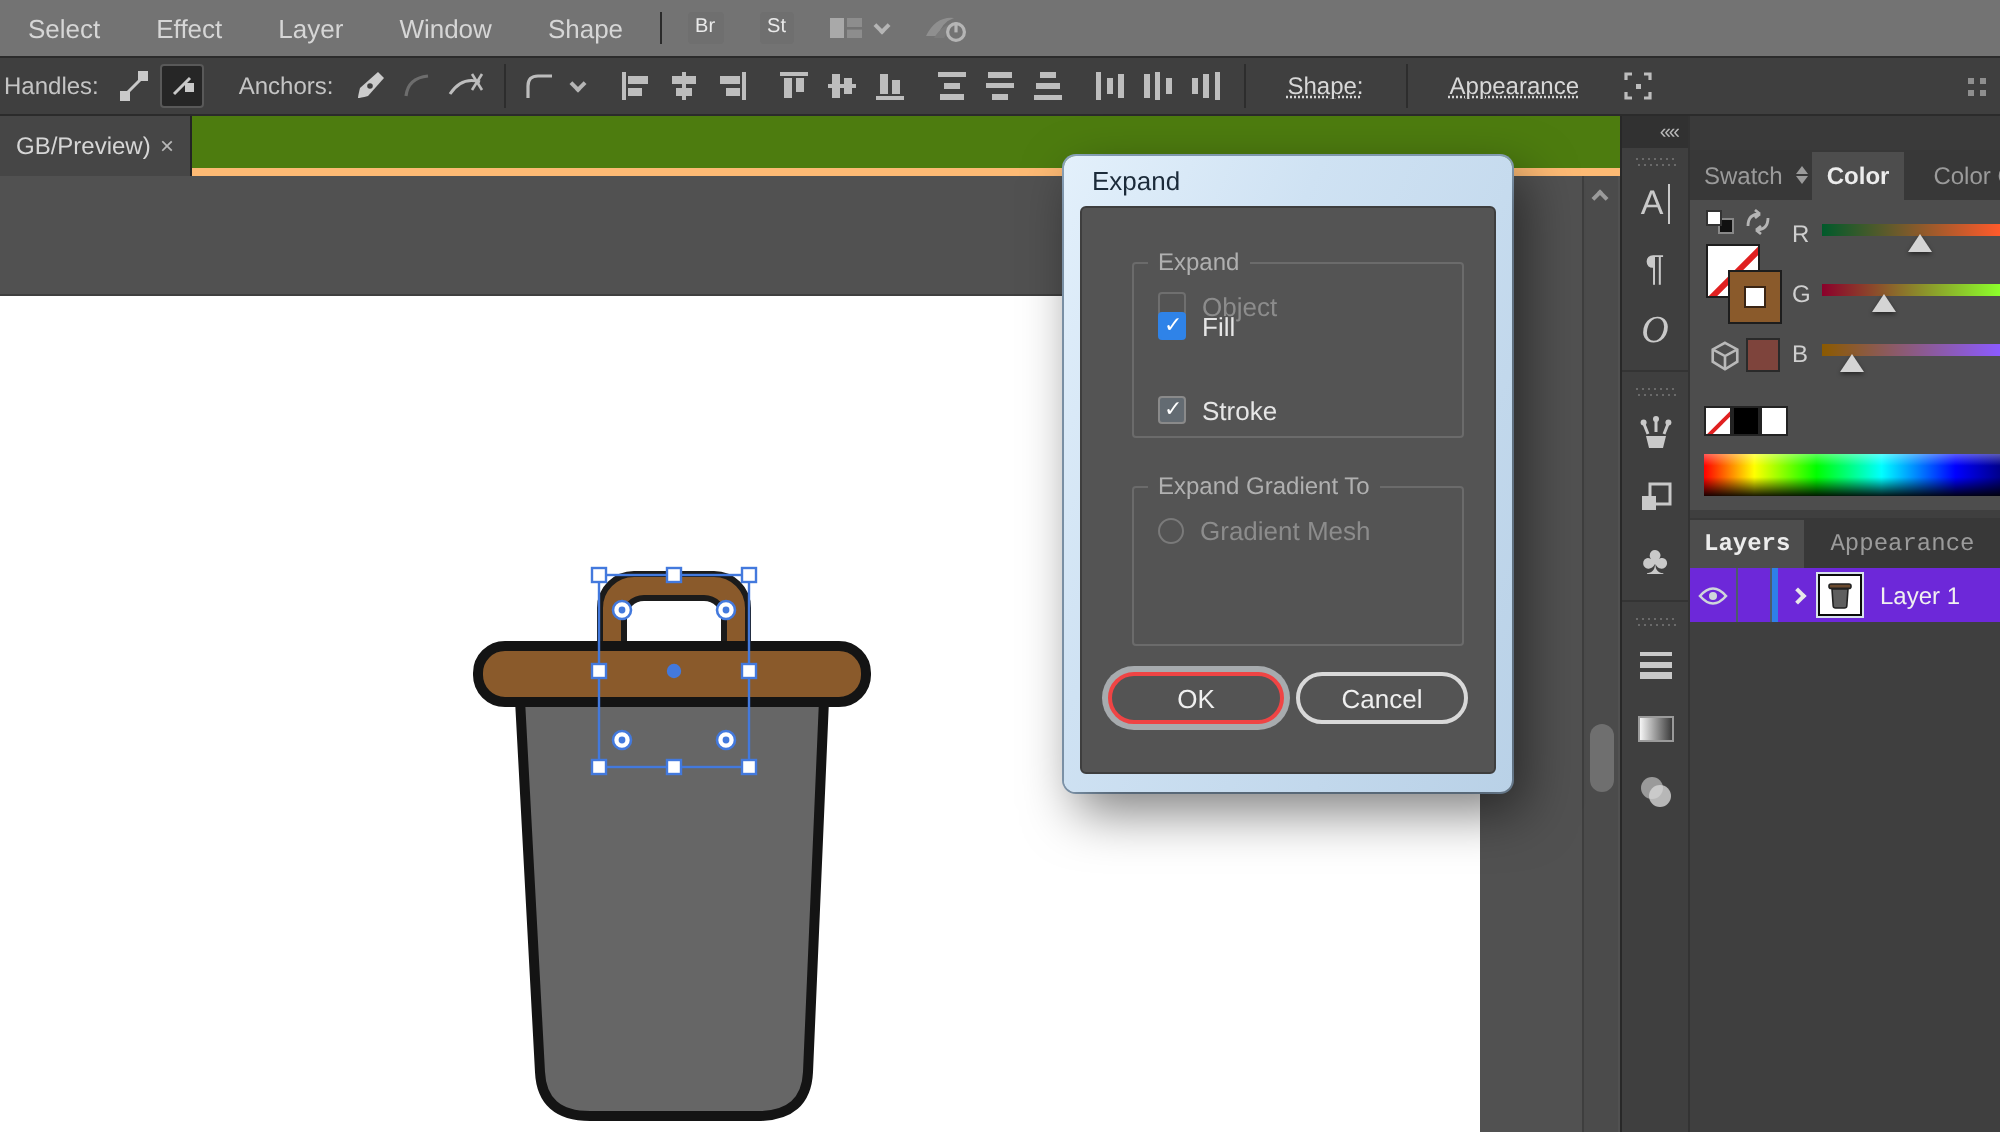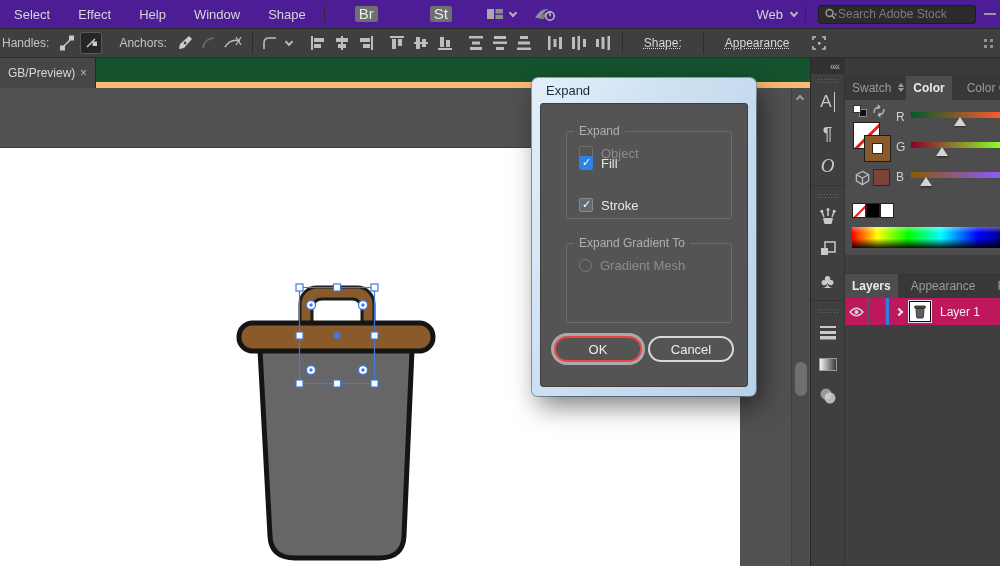--- a/index.html
+++ b/index.html
@@ -1,23 +1,23 @@
 <!DOCTYPE html>
 <html><head>
 <meta charset="utf-8">
 <style>
   * { margin:0; padding:0; box-sizing:border-box; }
   html,body { width:1000px; height:566px; overflow:hidden; background:#333; }
   body { font-family:"Liberation Sans","DejaVu Sans",sans-serif; font-size:13px; -webkit-font-smoothing:antialiased; }
   .app { position:relative; width:1000px; height:566px; background:#3c3c3c; overflow:hidden; }
 
   
-  .menubar { position:absolute; left:0; top:0; width:1000px; height:28px; background:#4c1d95; display:flex; align-items:center; color:#d6d6d6; }
+  .menubar { position:absolute; left:0; top:0; width:1000px; height:28px; background:#737373; display:flex; align-items:center; color:#d6d6d6; }
   .menu-item { padding:0 14px; font-size:13px; cursor:default; }
-  .mini-btn { background:#6f6f6f; color:#eaeaea; font-size:15px; border-radius:2px; padding:2px 4px; margin:0 26px; line-height:12px; }
+  .mini-btn { background:#6f6f6f; color:#eaeaea; font-size:10px; border-radius:2px; padding:2px 4px; margin:0 9px; line-height:12px; }
   .vdiv { width:1px; height:16px; background:#2a2a2a; margin:0 4px; }
   .chev { width:6px; height:6px; border-right:2px solid #b5b5b5; border-bottom:2px solid #b5b5b5; transform:rotate(45deg); display:inline-block; margin:-3px 4px 0 6px; }
   .menubar-right { margin-left:auto; display:flex; align-items:center; }
   .workspace-label { font-size:13px; color:#d6d6d6; margin-right:2px; }
   .searchbox { width:158px; height:19px; background:#2b2b2b; border:1px solid #1e1e1e; border-radius:3px; display:flex; align-items:center; padding:0 5px; margin:0 8px; }
   .searchbox input { background:transparent; border:none; outline:none; color:#8a8a8a; font-size:12px; width:118px; font-family:"Liberation Sans",sans-serif; }
   .searchbox input::placeholder { color:#7c7c7c; }
   .win-dash { width:12px; height:2px; background:#9a9a9a; align-self:flex-start; margin-top:8px; margin-right:4px; }
   svg.ic { display:block; }
 
@@ -28,21 +28,21 @@
   .tb-btn.active { background:#262626; border:1px solid #595959; }
   .tb-sep { width:1px; height:22px; background:#2d2d2d; margin:0 7px; }
   .tb-link { font-size:12px; color:#d8d8d8; text-decoration:underline dotted; margin:0 14px; white-space:nowrap; }
   .dots4 { position:absolute; right:6px; top:10px; width:10px; height:10px; display:grid; grid-template-columns:4px 4px; gap:2px; }
   .dots4 i { width:3px; height:3px; background:#8f8f8f; display:block; }
 
   
   .workspace { position:absolute; left:0; top:58px; width:1000px; height:508px; display:flex; }
   .left-col { position:relative; width:810px; height:508px; }
   
-  .tabbar { position:relative; width:810px; height:30px; background:#14532d; border-bottom:6px solid #fdba74; }
+  .tabbar { position:relative; width:810px; height:30px; background:#4d7c0f; border-bottom:4px solid #fdba74; }
   .doc-tab { position:absolute; left:0; top:0; width:96px; height:30px; background:#464646; border-right:1px solid #242424; display:flex; align-items:center; padding:0 8px; color:#d6d6d6; font-size:12px; }
   .doc-tab .close { margin-left:auto; color:#b8b8b8; font-size:12px; line-height:10px; }
   
   .canvas { position:relative; width:810px; height:478px; background:#515151; overflow:hidden; }
   .artboard { position:absolute; left:0; top:59px; width:740px; height:419px; background:#ffffff; border-top:1px solid #3f3f3f; }
   .artwork { position:absolute; left:0; top:59px; }
   
   .vscroll { position:absolute; right:1px; top:0; width:18px; height:478px; background:#4b4b4b; border-left:1px solid #3e3e3e; }
   .vscroll .up { position:absolute; left:5px; top:8px; width:6px; height:6px; border-left:2px solid #9a9a9a; border-top:2px solid #9a9a9a; transform:rotate(45deg); }
   .vscroll .thumb { position:absolute; left:3px; top:274px; width:12px; height:34px; background:#6f6f6f; border-radius:6px; }
@@ -86,21 +86,21 @@
   .msw { width:14px; height:15px; border:1px solid #232323; position:relative; overflow:hidden; }
   .msw.none { background:#fff; }
   .msw.none::after { content:""; position:absolute; left:-3px; top:6px; width:22px; height:2px; background:#e02020; transform:rotate(-45deg); }
   .msw.black { background:#000; }
   .msw.white { background:#fff; }
   .spectrum { position:absolute; left:7px; top:127px; width:148px; height:21px; background:linear-gradient(90deg,#f00 0%,#ff0 17%,#0f0 38%,#0ff 60%,#00f 85%,#00008b 100%); }
   .spectrum::after { content:""; position:absolute; inset:0; background:linear-gradient(180deg, rgba(255,255,255,.35) 0%, rgba(255,255,255,0) 28%, rgba(0,0,0,0) 55%, rgba(0,0,0,.9) 100%); }
 
   
   .layers-body { position:relative; width:155px; height:303px; background:#3f3f3f; }
-  .layer-row { position:relative; width:155px; height:27px; background:#be185d; display:flex; align-items:center; }
+  .layer-row { position:relative; width:155px; height:27px; background:#6d28d9; display:flex; align-items:center; }
   .eye-cell { width:24px; height:27px; display:flex; align-items:center; justify-content:center; border-right:1px solid #4c5c6a; }
   .spacer-cell { width:17px; height:27px; border-right:1px solid #4c5c6a; }
   .blue-bar { width:3px; height:27px; background:#2e7fe8; }
   .row-chev { width:6px; height:6px; border-right:2px solid #e8e8e8; border-bottom:2px solid #e8e8e8; transform:rotate(-45deg); margin:0 7px 0 7px; }
   .layer-thumb { width:22px; height:21px; background:#fff; border:1px solid #0a0a0a; box-shadow:0 0 0 1px #d8e2ea; display:flex; align-items:center; justify-content:center; }
   .layer-name { color:#f0f0f0; font-size:12px; margin-left:9px; }
 
   
   .dialog { position:absolute; left:532px; top:78px; width:224px; height:318px; border-radius:6px; background:linear-gradient(115deg,#e3f0fb 0%, #cfe2f3 35%, #b9d1e7 100%); box-shadow:6px 10px 26px rgba(0,0,0,.5), 0 0 0 1px #8fa9c2; z-index:20; }
   .dlg-title { position:absolute; left:14px; top:5px; font-size:13px; color:#1c2b3a; }
@@ -123,55 +123,41 @@
   .btn-cancel { left:107px; width:86px; border:2px solid #d9d9d9; }
 </style>
 </head>
 <body>
 
 <div class="app">
 
   <div class="menubar">
     <div class="menu-item">Select</div>
     <div class="menu-item">Effect</div>
-    <div class="menu-item">Help</div>
+    <div class="menu-item">Layer</div>
     <div class="menu-item">Window</div>
     <div class="menu-item">Shape</div>
     <div class="vdiv"></div>
     <div class="mini-btn">Br</div>
     <div class="mini-btn">St</div>
     <div style="margin:0 8px; display:flex; align-items:center;">
       <svg class="ic" width="18" height="16" viewBox="0 0 18 16">
         <rect x="1" y="3" width="7" height="10" fill="#a9a9a9"></rect>
         <rect x="9.5" y="3" width="7.5" height="4.5" fill="#8d8d8d"></rect>
         <rect x="9.5" y="8.8" width="7.5" height="4.2" fill="#8d8d8d"></rect>
       </svg>
       <span class="chev"></span>
     </div>
     <div style="margin:0 6px;">
       <svg class="ic" width="22" height="18" viewBox="0 0 22 18">
         <path d="M1 13 Q6 3 15 4 Q9 6 7 13 Z" fill="#8f8f8f"></path>
         <path d="M5 14 Q10 6 17 7 Q12 9 10 14 Z" fill="#7b7b7b"></path>
         <circle cx="16" cy="11" r="4.2" fill="none" stroke="#b5b5b5" stroke-width="1.6"></circle>
         <rect x="15.2" y="6.2" width="1.6" height="5" fill="#b5b5b5"></rect>
       </svg>
-    </div>
-    <div class="menubar-right">
-      <span class="workspace-label">Web</span>
-      <span class="chev"></span>
-      <div class="vdiv"></div>
-      <div class="searchbox">
-        <svg class="ic" width="14" height="13" viewBox="0 0 14 13">
-          <circle cx="5.5" cy="5" r="3.4" fill="none" stroke="#9a9a9a" stroke-width="1.5"></circle>
-          <line x1="8" y1="7.6" x2="11" y2="10.6" stroke="#9a9a9a" stroke-width="1.5"></line>
-          <path d="M9.5 5.5 l4 0 l-2 2.4 z" fill="#8a8a8a"></path>
-        </svg>
-        <input type="text" placeholder="Search Adobe Stock" style="">
-      </div>
-      <div class="win-dash"></div>
     </div>
   </div>
 
   <div class="toolbar2">
     <span class="tb-label">Handles:</span>
     <div class="tb-btn">
       <svg class="ic" width="16" height="16" viewBox="0 0 16 16">
         <line x1="3" y1="13" x2="13" y2="3" stroke="#c9c9c9" stroke-width="1.5"></line>
         <rect x="1" y="10.5" width="5" height="5" fill="#c9c9c9"></rect>
         <rect x="10" y="0.5" width="5" height="5" fill="#c9c9c9"></rect>
@@ -478,21 +464,21 @@
           </div>
 
           <div class="mini-swatches">
             <div class="msw none"></div>
             <div class="msw black"></div>
             <div class="msw white"></div>
           </div>
           <div class="spectrum"></div>
         </div>
 
-        <div class="ptabs" style="margin-top:18px;">
+        <div class="ptabs" style="margin-top:4px;font-family:Liberation Mono, monospace;">
           <div class="ptab active">Layers</div>
           <div class="ptab" style="margin-left:6px;">Appearance</div>
           <div class="ptab" style="margin-left:8px;">Propert</div>
         </div>
         <div class="layers-body">
           <div class="layer-row">
             <div class="eye-cell">
               <svg class="ic" width="15" height="10" viewBox="0 0 15 10">
                 <path d="M1 5 Q7.5 -2.5 14 5 Q7.5 12.5 1 5 Z" fill="none" stroke="#cfd6da" stroke-width="1.3"></path>
                 <circle cx="7.5" cy="5" r="2" fill="#cfd6da"></circle>

